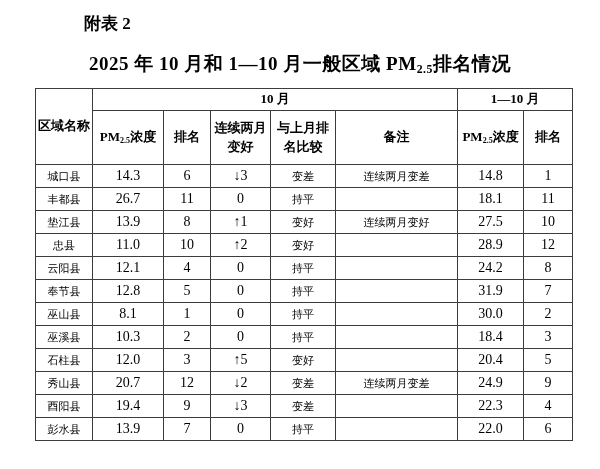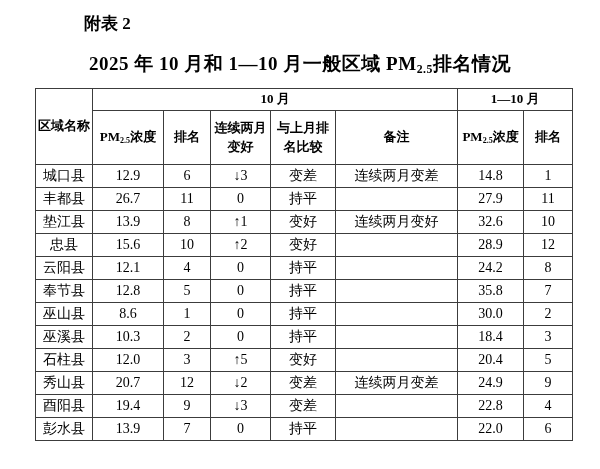--- a/index.html
+++ b/index.html
@@ -56,21 +56,21 @@
     font-weight: bold;
     line-height: 1.45;
   }
   thead tr.group-row th { height: 22px; }
   thead tr.sub-row th { height: 54px; }
   tbody td {
     height: 23px;
     font-size: 14px;
     line-height: 1;
   }
-  td.c-region, td.c-compare, td.c-remark { font-size: 14px; }
+  td.c-region, td.c-compare, td.c-remark { font-size: 11px; }
 </style>
 </head>
 <body>
 
 <div class="page">
 
   <div class="appendix-label">附表 2</div>
 
   <div class="doc-title"><span>2025 年 10 月和 1—10 月一般区域 PM</span><sub>2.5</sub><span>排名情况</span></div>
 
@@ -97,54 +97,54 @@
         <th>连续两月变好</th>
         <th>与上月排名比较</th>
         <th>备注</th>
         <th><span>PM</span><sub>2.5</sub><span>浓度</span></th>
         <th>排名</th>
       </tr>
     </thead>
     <tbody>
   <tr>
     <td class="c-region">城口县</td>
-    <td class="c-num">12.9</td>
+    <td class="c-num">14.3</td>
     <td class="c-num">6</td>
     <td class="c-num">↓3</td>
     <td class="c-compare">变差</td>
     <td class="c-remark">连续两月变差</td>
     <td class="c-num">14.8</td>
     <td class="c-num">1</td>
   </tr>
 
   <tr>
     <td class="c-region">丰都县</td>
     <td class="c-num">26.7</td>
     <td class="c-num">11</td>
     <td class="c-num">0</td>
     <td class="c-compare">持平</td>
     <td class="c-remark"></td>
-    <td class="c-num">27.9</td>
+    <td class="c-num">18.1</td>
     <td class="c-num">11</td>
   </tr>
 
   <tr>
     <td class="c-region">垫江县</td>
     <td class="c-num">13.9</td>
     <td class="c-num">8</td>
     <td class="c-num">↑1</td>
     <td class="c-compare">变好</td>
     <td class="c-remark">连续两月变好</td>
-    <td class="c-num">32.6</td>
+    <td class="c-num">27.5</td>
     <td class="c-num">10</td>
   </tr>
 
   <tr>
     <td class="c-region">忠县</td>
-    <td class="c-num">15.6</td>
+    <td class="c-num">11.0</td>
     <td class="c-num">10</td>
     <td class="c-num">↑2</td>
     <td class="c-compare">变好</td>
     <td class="c-remark"></td>
     <td class="c-num">28.9</td>
     <td class="c-num">12</td>
   </tr>
 
   <tr>
     <td class="c-region">云阳县</td>
@@ -157,27 +157,27 @@
     <td class="c-num">8</td>
   </tr>
 
   <tr>
     <td class="c-region">奉节县</td>
     <td class="c-num">12.8</td>
     <td class="c-num">5</td>
     <td class="c-num">0</td>
     <td class="c-compare">持平</td>
     <td class="c-remark"></td>
-    <td class="c-num">35.8</td>
+    <td class="c-num">31.9</td>
     <td class="c-num">7</td>
   </tr>
 
   <tr>
     <td class="c-region">巫山县</td>
-    <td class="c-num">8.6</td>
+    <td class="c-num">8.1</td>
     <td class="c-num">1</td>
     <td class="c-num">0</td>
     <td class="c-compare">持平</td>
     <td class="c-remark"></td>
     <td class="c-num">30.0</td>
     <td class="c-num">2</td>
   </tr>
 
   <tr>
     <td class="c-region">巫溪县</td>
@@ -212,21 +212,21 @@
     <td class="c-num">9</td>
   </tr>
 
   <tr>
     <td class="c-region">酉阳县</td>
     <td class="c-num">19.4</td>
     <td class="c-num">9</td>
     <td class="c-num">↓3</td>
     <td class="c-compare">变差</td>
     <td class="c-remark"></td>
-    <td class="c-num">22.8</td>
+    <td class="c-num">22.3</td>
     <td class="c-num">4</td>
   </tr>
 
   <tr>
     <td class="c-region">彭水县</td>
     <td class="c-num">13.9</td>
     <td class="c-num">7</td>
     <td class="c-num">0</td>
     <td class="c-compare">持平</td>
     <td class="c-remark"></td>

